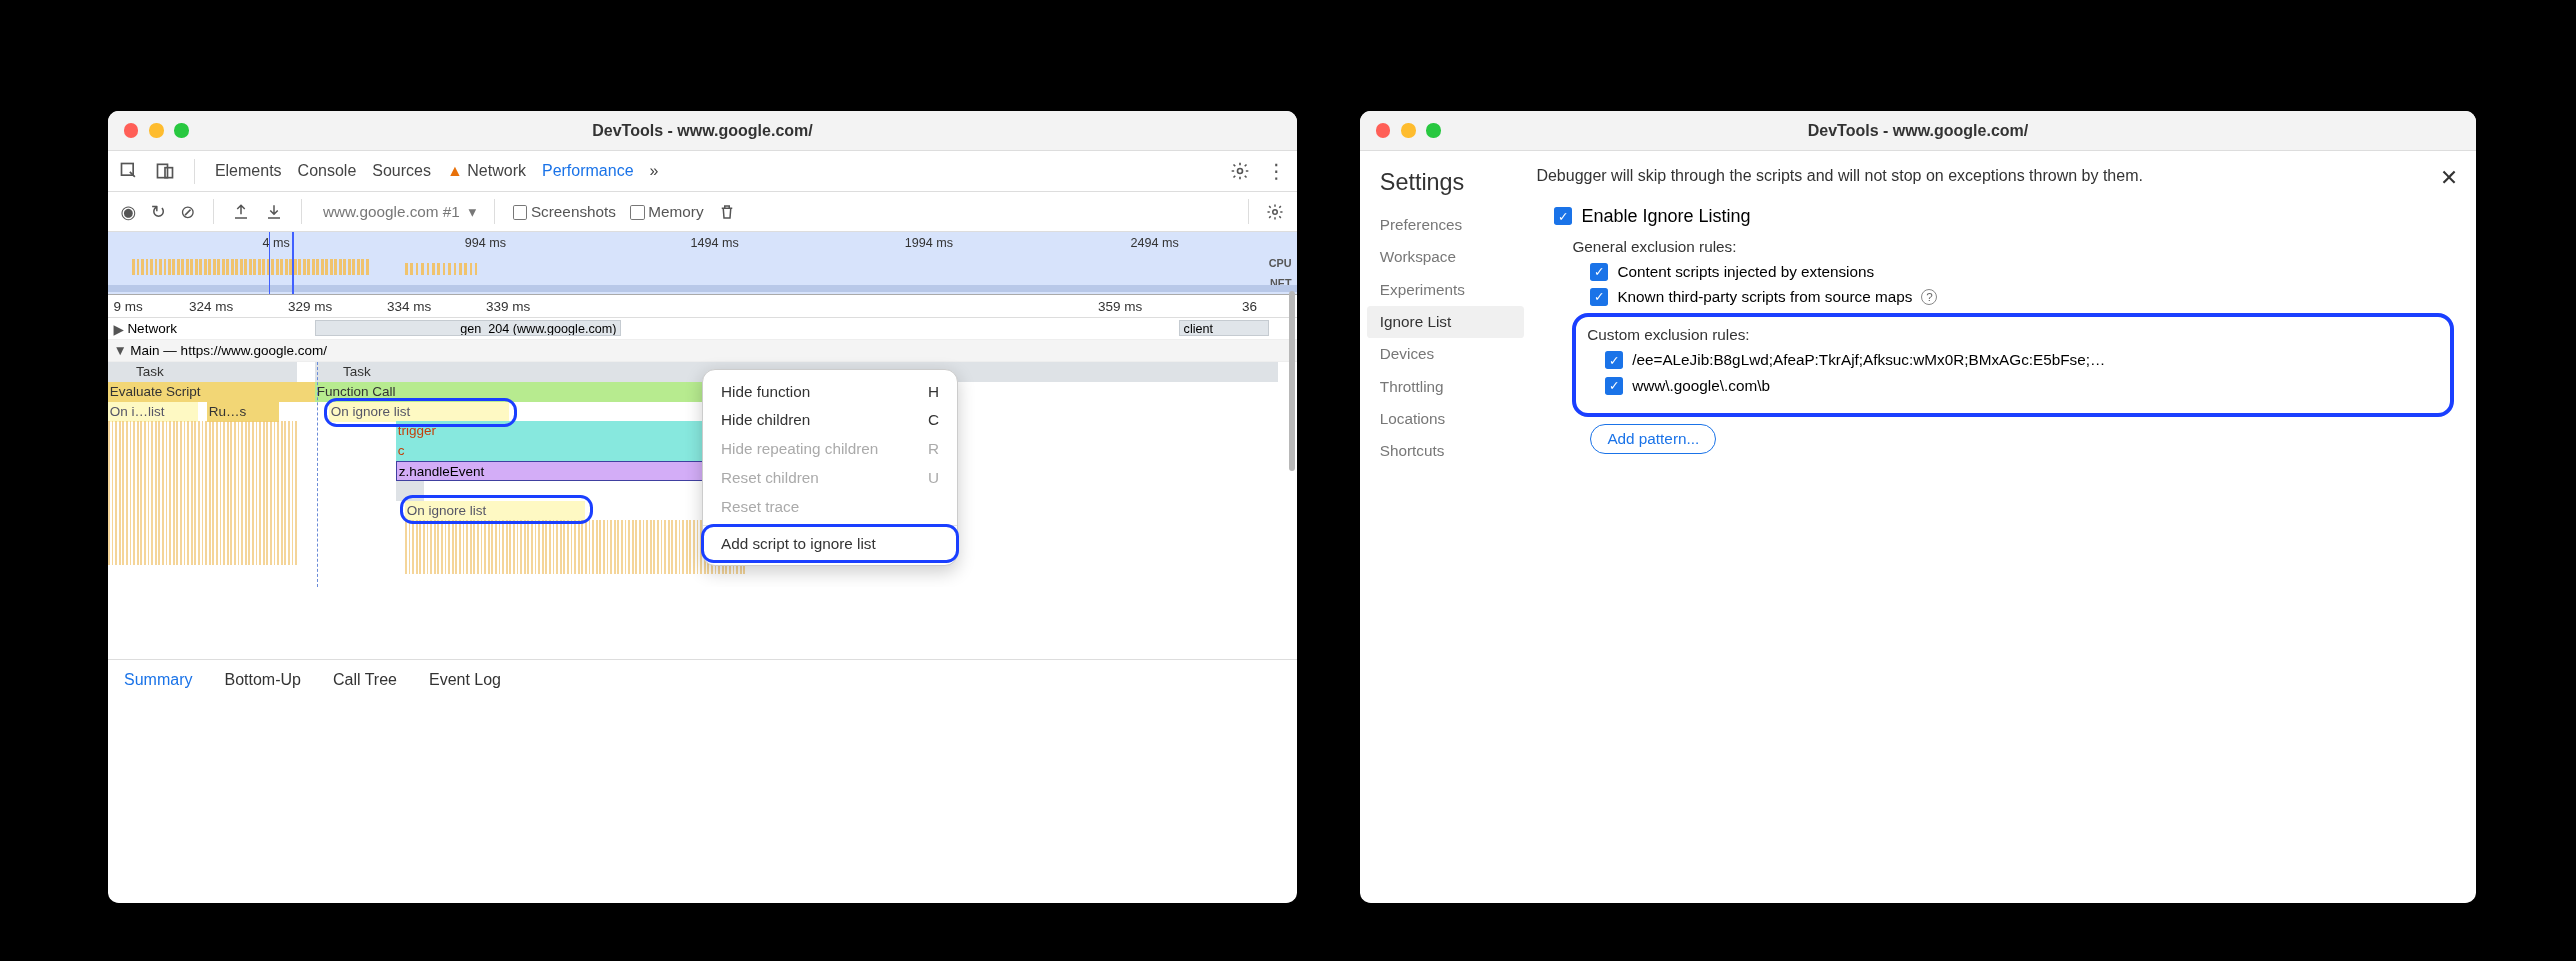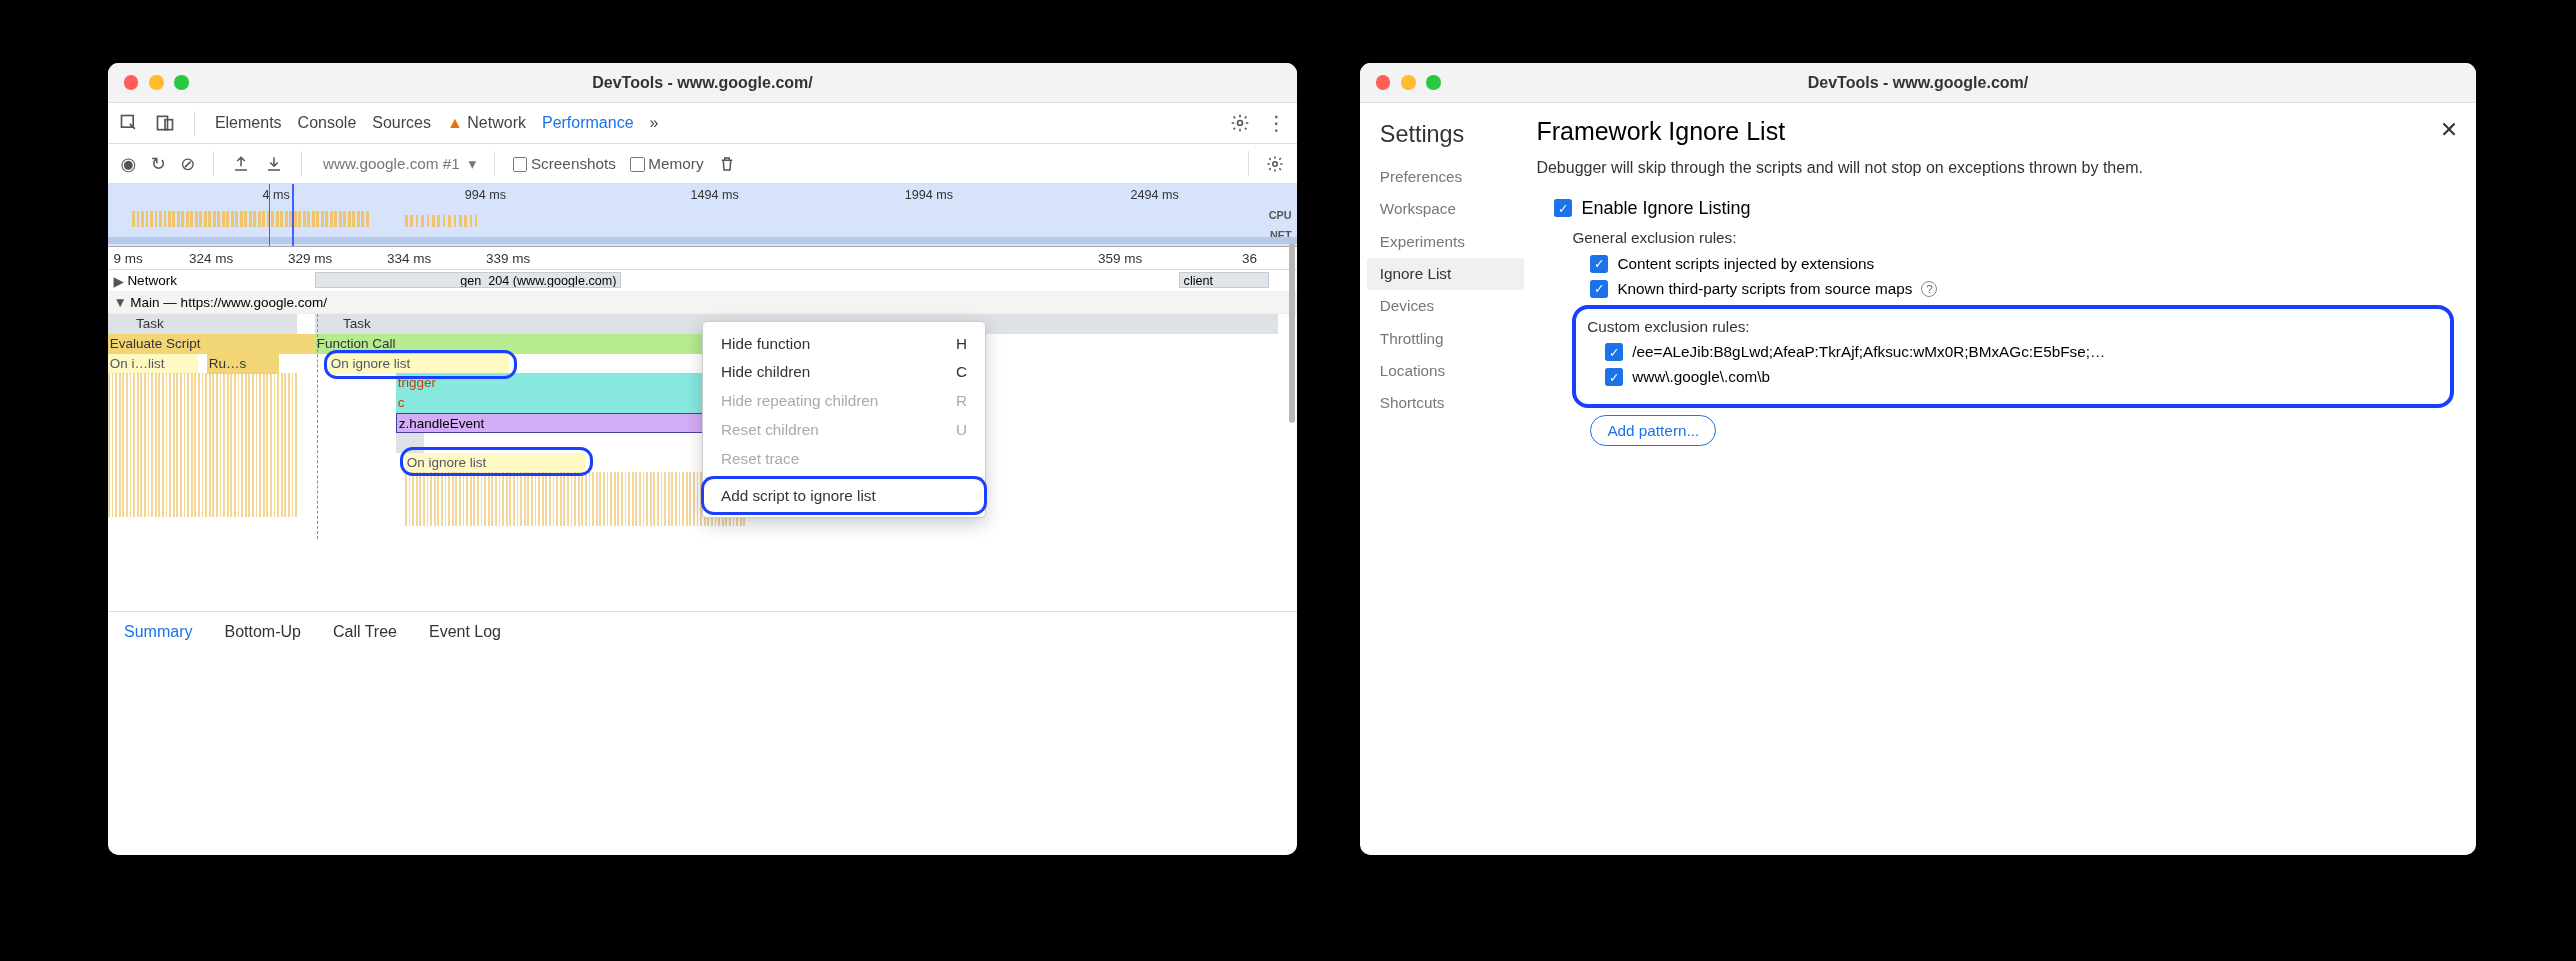--- a/index.html
+++ b/index.html
@@ -1,17 +1,17 @@
 <!DOCTYPE html>
 <html style="font-size:14.4px"><head>
 <meta charset="utf-8">
 <style>
   * { box-sizing: border-box; margin: 0; padding: 0; font-family: -apple-system, BlinkMacSystemFont, "Segoe UI", Helvetica, Arial, sans-serif; }
   body { background: #000; width: 2576px; height: 962px; position: relative; transform-origin: top left; }
-  .window { position: absolute; background: #fff; border-radius: 10.8px; box-shadow: 0 7.2px 27px rgba(0,0,0,0.5); overflow: hidden; }
+  .window { position: absolute; background: #fff; border-radius: 10.8px; box-shadow: 0 7.2px 27px rgba(0,0,0,0.5); overflow: hidden; margin-top: 48px; }
   .titlebar { height: 40px; background: #f3f3f3; display: flex; align-items: center; position: relative; border-bottom: 0.9px solid #ddd; }
   .traffic { display: flex; gap: 10.8px; padding-left: 16px; }
   .dot { width: 14.4px; height: 14.4px; border-radius: 50%; }
   .dot.red { background: #ff5f57; }
   .dot.yellow { background: #febc2e; }
   .dot.green { background: #28c840; }
   .title { position: absolute; left:0; right:0; text-align:center; font-size: 16px; font-weight: 600; color: #333; pointer-events:none;}
   
   
   .tabsbar { height: 41px; display: flex; align-items: center; padding: 0 10.8px; gap: 16px; border-bottom: 0.9px solid #ddd; font-size: 16px; color:#444; }
@@ -40,21 +40,21 @@
   .flame { position:relative; height: 225px; background:#fff; overflow:hidden;}
   .frow { position:absolute; height:20px; font-size:13.5px; line-height:20px; padding-left:1.8px; overflow:hidden; white-space:nowrap; text-overflow:ellipsis;}
   .gray { background:#dee2e6; color:#333;padding-left:28px;}
   .yellow { background:#f2d675; color:#333;}
   .teal { background:#87e8de; color:#c2410c;}
   .green { background:#b7eb8f; color:#333;}
   .purple { background:#d3adf7; color:#000000;}
   .ign { background:#fef9c3; color:#556; }
   .highlight-ring { border:3.6px solid #1a3fff; border-radius:12.6px; position:absolute; pointer-events:none;}
   
-  .ctxmenu { position:absolute; background:#fff; border:0.9px solid #ccc; border-radius:5px; box-shadow:0 5.4px 18px rgba(0,0,0,0.2); padding:7.2px 0; width: 284px;}
+  .ctxmenu { position:absolute; background:#fff; border:0.9px solid #ccc; border-radius:13px; box-shadow:0 5.4px 18px rgba(0,0,0,0.2); padding:7.2px 0; width: 256px;}
   .ctxitem { display:flex; justify-content:space-between; padding:5.4px 18px; font-size:15.3px; color:#333;}
   .ctxitem.disabled { color:#aaa; }
   .ctxsep { height:0.9px; background:#e5e5e5; margin:3.6px 0;}
   
   .bottomtabs { height:41px; display:flex; align-items:center; gap:32px; padding:0 16px; border-top:0.9px solid #ddd; font-size:16px;}
   .btab { color:#333; cursor:pointer;}
   .btab.active { color:#1a73e8; font-weight:500;}
   
   .scrollbar-v { position:absolute; right:0; top:0; bottom:0; width:9px;}
   .thumb-v { position:absolute; right:1.8px; width:6.3px; background:#b8b8b8; border-radius:3.6px;}
@@ -280,21 +280,20 @@
       <div class="navitem">Experiments</div>
       <div class="navitem sel">Ignore List</div>
       <div class="navitem">Devices</div>
       <div class="navitem">Throttling</div>
       <div class="navitem">Locations</div>
       <div class="navitem">Shortcuts</div>
     </div>
 
     <div class="settings-main">
       <span class="close-x">✕</span>
-      <h1>Framework Ignore List</h1>
       <p class="desc">Debugger will skip through the scripts and will not stop on exceptions thrown by them.</p>
 
       <div class="chkline top">
         <span class="bluechk">✓</span>
         <span>Enable Ignore Listing</span>
       </div>
 
       <div class="sect-h">General exclusion rules:</div>
       <div class="chkline">
         <span class="bluechk">✓</span>

